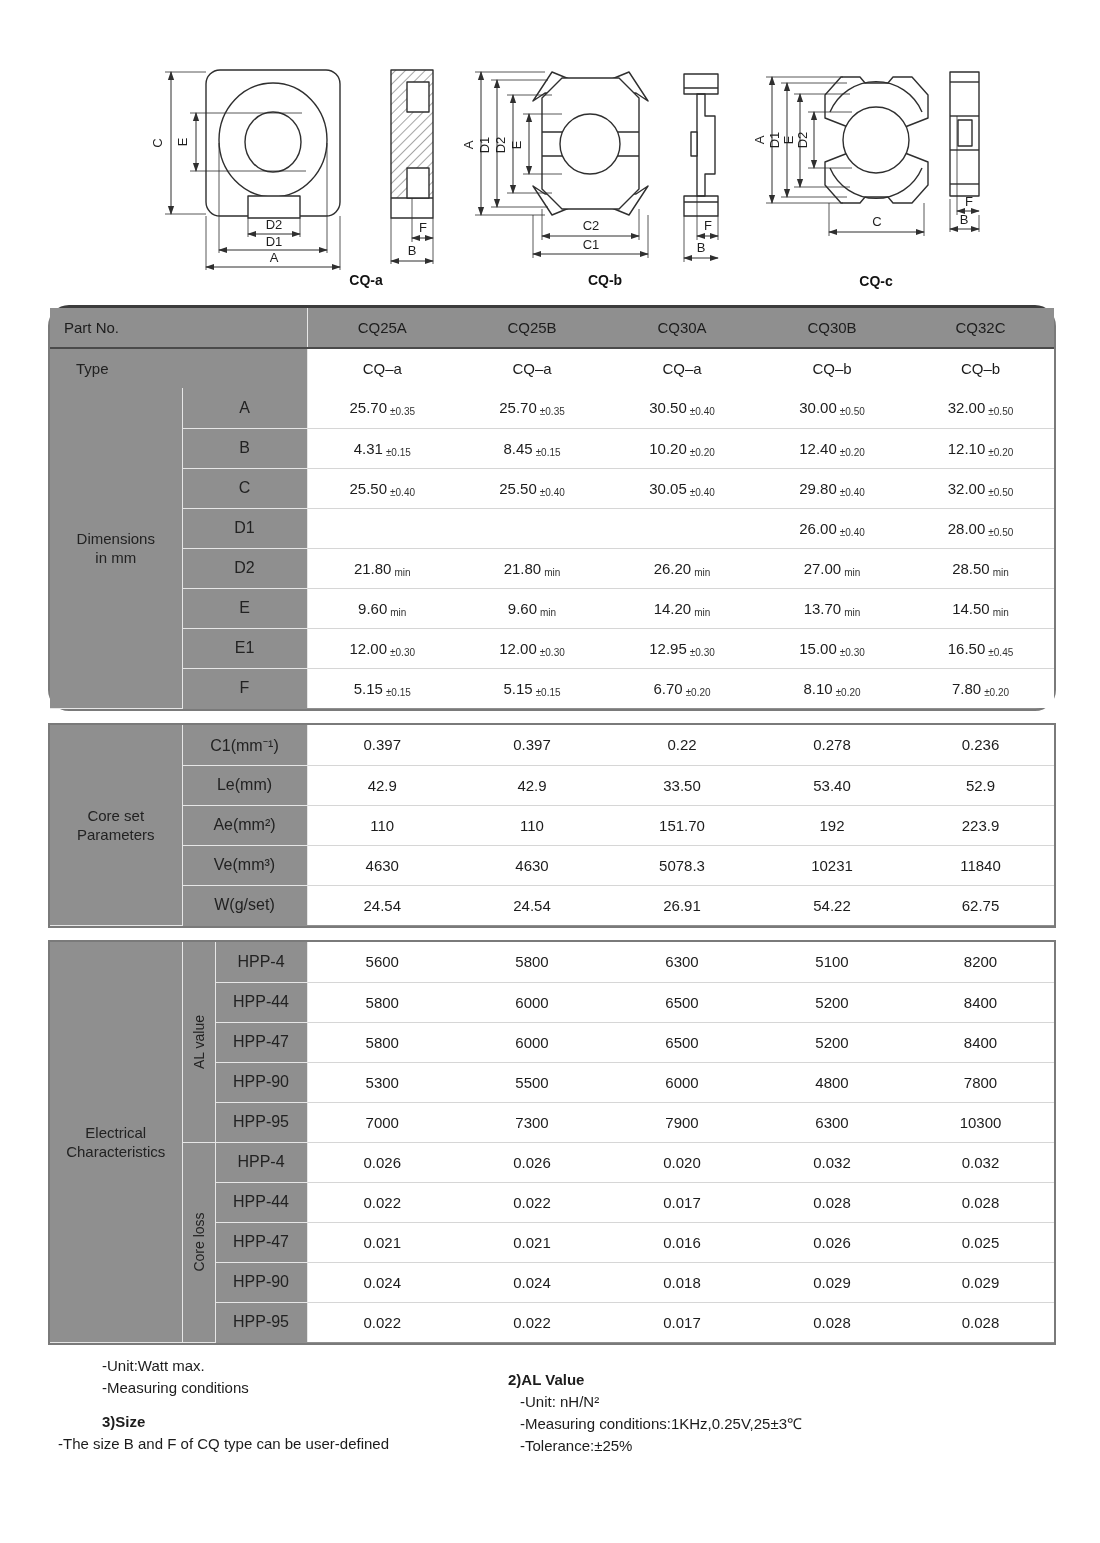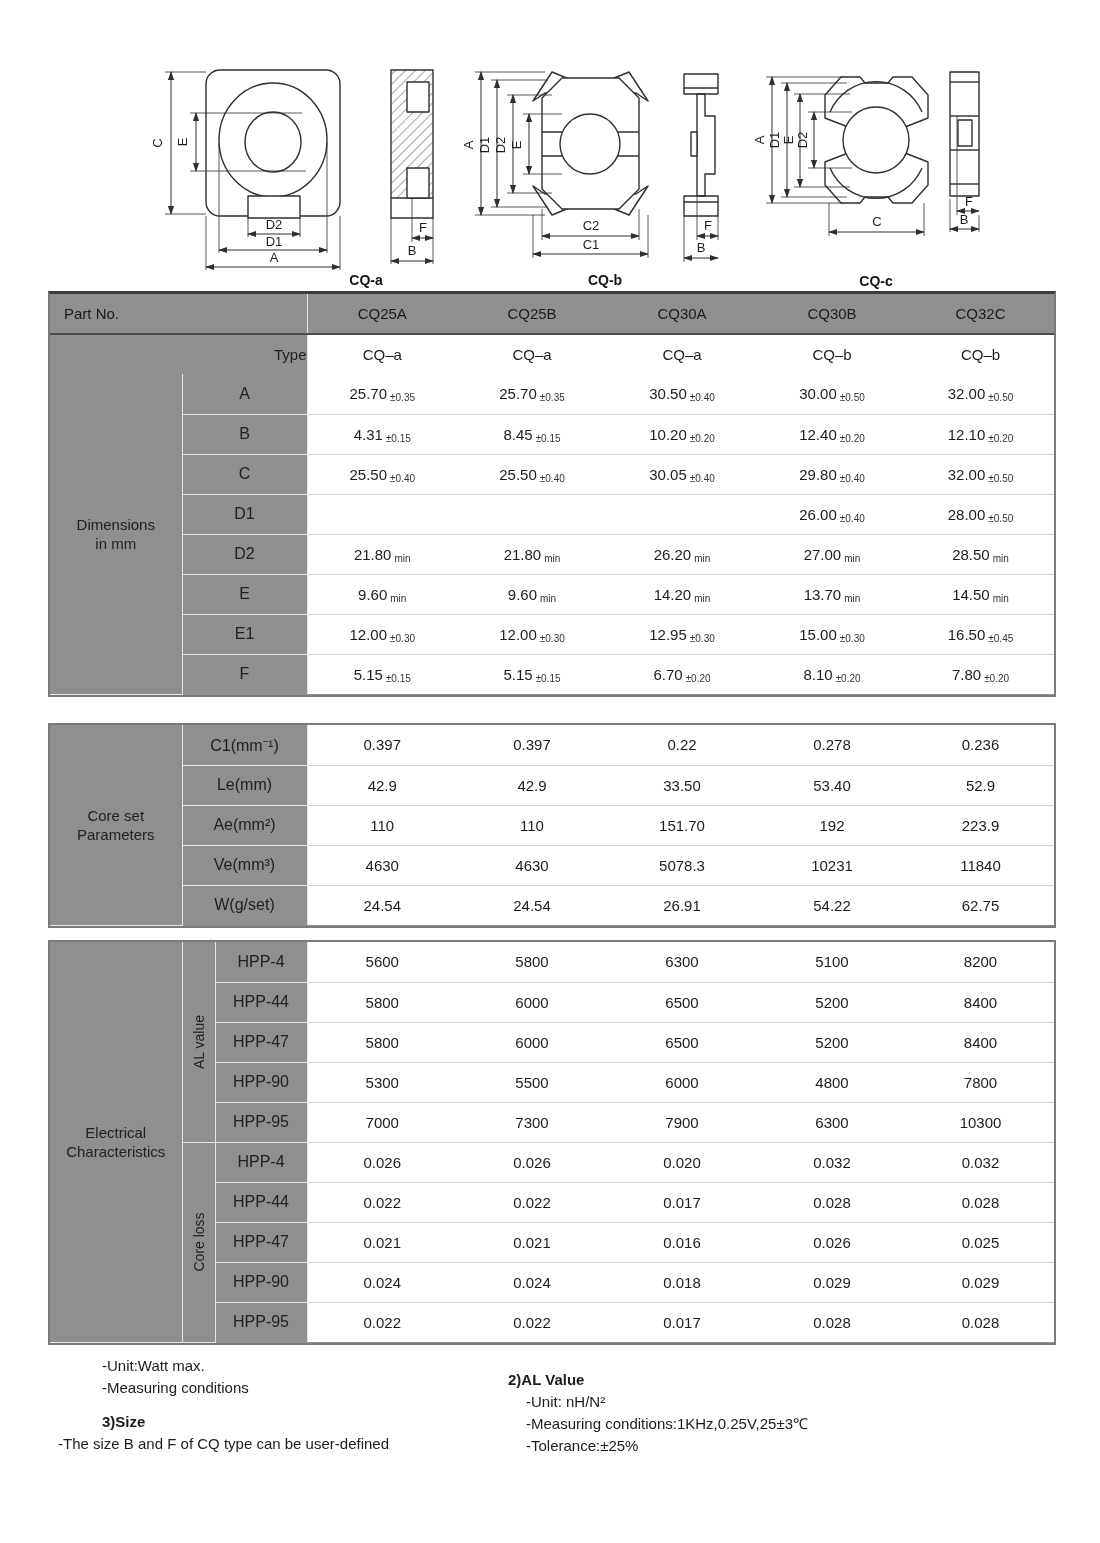--- a/index.html
+++ b/index.html
@@ -12,37 +12,37 @@
   .d-fill{fill:#fff;stroke:#2f2f2f;stroke-width:1.4;stroke-linejoin:round;}
   .d-dim{stroke:#2f2f2f;stroke-width:1;fill:none;}
   .d-ext{stroke:#2f2f2f;stroke-width:0.8;fill:none;}
   .d-txt{font-family:"Liberation Sans",sans-serif;font-size:13px;fill:#1f1f1f;}
   .d-cap{font-family:"Liberation Sans",sans-serif;font-size:14px;font-weight:bold;
          fill:#111;text-anchor:middle;}
 
   
   .block{position:absolute;left:48px;width:1008px;border:2px solid #7a7a7a;
          box-sizing:border-box;background:#8f8f8f;}
-  .block1{top:291px;border-top:3px solid #3c3c3c;}
+  .block1{top:305px;border-top:3px solid #3c3c3c;border-radius:21px;}
   .block2{top:723px;}
   .block3{top:940px;}
   .block table{border-collapse:collapse;table-layout:fixed;width:100%;}
   .block td{padding:0;vertical-align:middle;}
   td.lbl{background:#8f8f8f;text-align:center;font-size:15px;color:#222;
          border-bottom:1px solid #e6e6e6;border-right:1px solid #e6e6e6;}
   td.val{background:#fff;text-align:center;font-size:15px;color:#1c1c1c;
          border-bottom:1px solid #d6d6d6;}
   tr:last-child td{border-bottom:none;}
   tr.hdr{height:44px;}
   tr.hdr td{border-bottom:2px solid #4a4a4a;background:#8f8f8f;
             font-size:15px;color:#1d1d1d;}
   td.partno{text-align:left;padding-left:14px;}
   td.part{text-align:center;}
   tr.typerow{height:42px;}
-  td.typelbl{text-align:right;padding-left:26px;}
+  td.typelbl{text-align:left;padding-left:26px;}
   .block1 tbody tr,.block2 tbody tr{height:40px;}
   .block3 tbody tr{height:40px;}
   td.group{font-size:15px;line-height:19px;}
   td.sub{font-size:16px;}
   td.rot{position:relative;}
   td.rot .rot-label{position:absolute;left:50%;top:50%;
       transform:translate(-50%,-50%) rotate(-90deg);white-space:nowrap;
       font-size:14px;color:#222;}
   .num{font-size:15px;}
   .tol{font-size:10px;position:relative;top:2px;margin-left:3px;color:#333;}
@@ -51,21 +51,21 @@
   .notes{position:absolute;top:1355px;left:58px;width:1000px;font-size:15px;
          line-height:22px;color:#1c1c1c;}
   .notes .col-left{position:absolute;left:0;top:0;width:460px;}
   .notes .col-right{position:absolute;left:450px;top:14px;width:420px;}
   .note-head{font-weight:bold;}
   .note-kw{font-weight:bold;}
   .indent{margin-left:44px;}
   .indent2{}
   .cond-row{display:grid;grid-template-columns:182px auto;margin-left:45px;}
   .size-block{margin-top:12px;}
-  .col-right .indent-r{margin-left:18px;}
+  .col-right .indent-r{margin-left:12px;}
 </style>
 </head>
 <body>
 
 <div class="page">
 
   <svg class="diagram-svg" width="1100" height="300" viewBox="0 0 1100 300">
     <defs>
       <marker id="ar" viewBox="0 0 10 10" refX="9" refY="5" markerWidth="9" markerHeight="9" orient="auto-start-reverse">
         <path d="M0,1.5 L10,5 L0,8.5 z" fill="#2f2f2f"></path>

